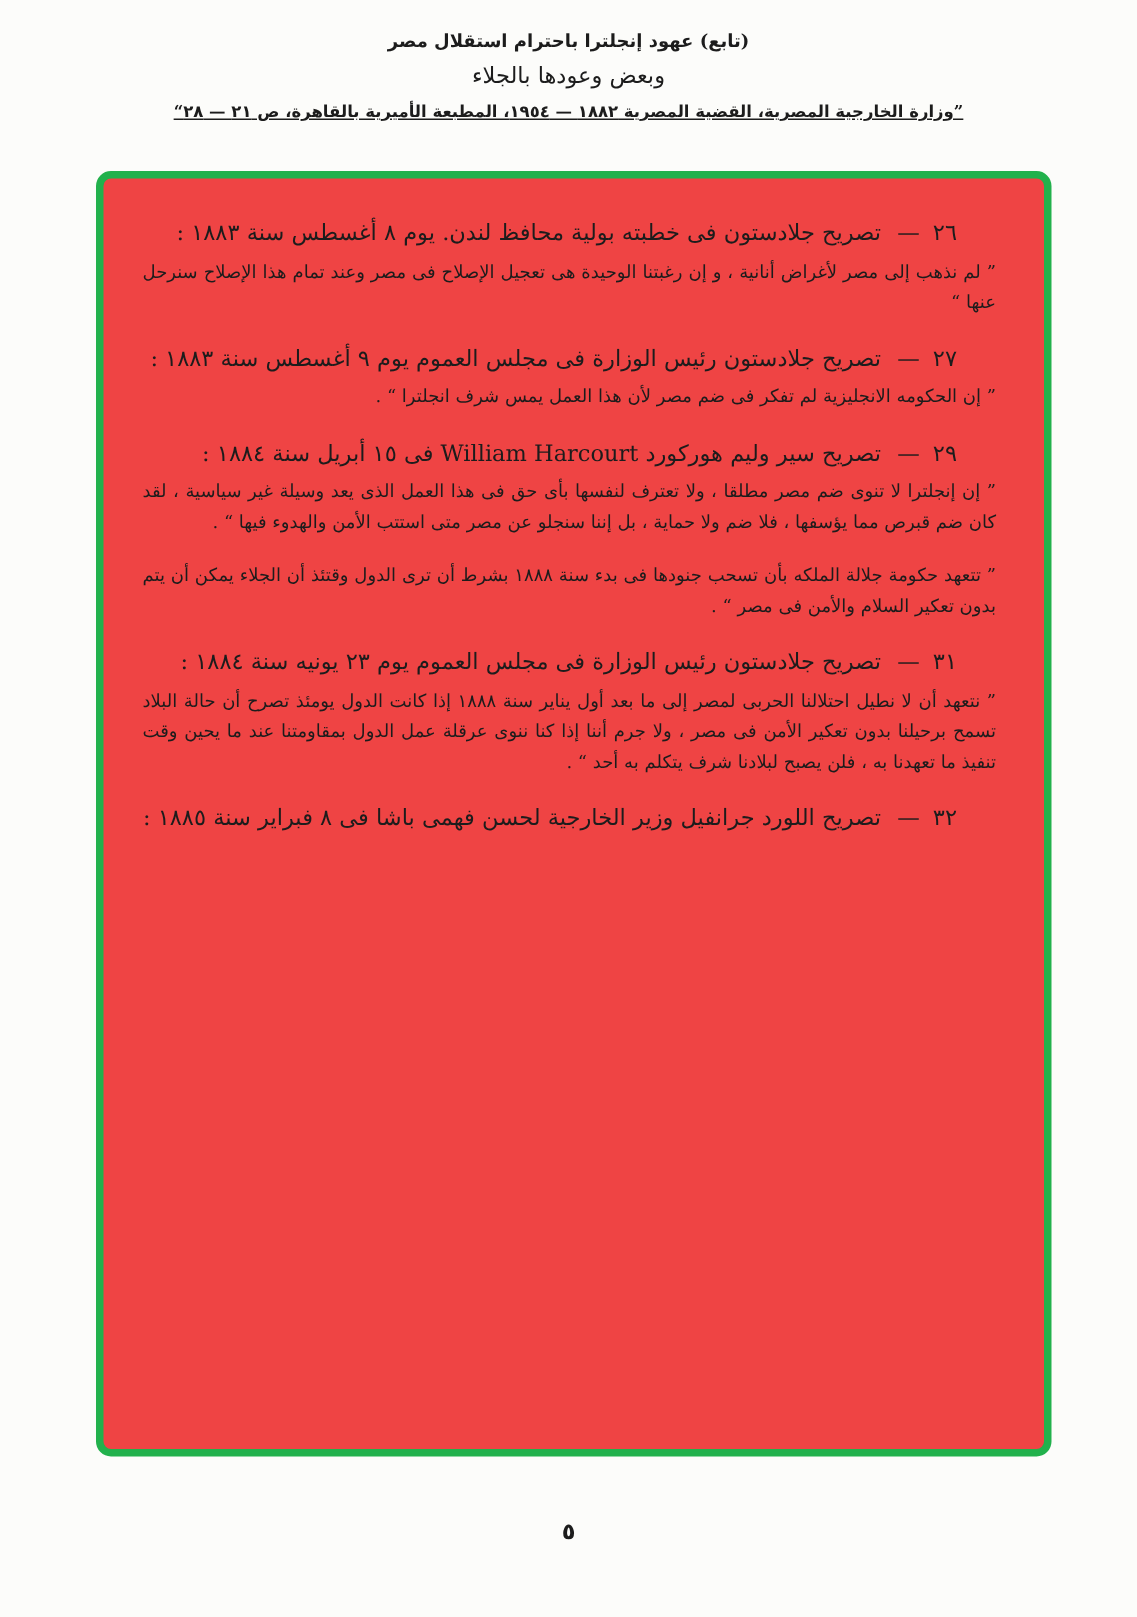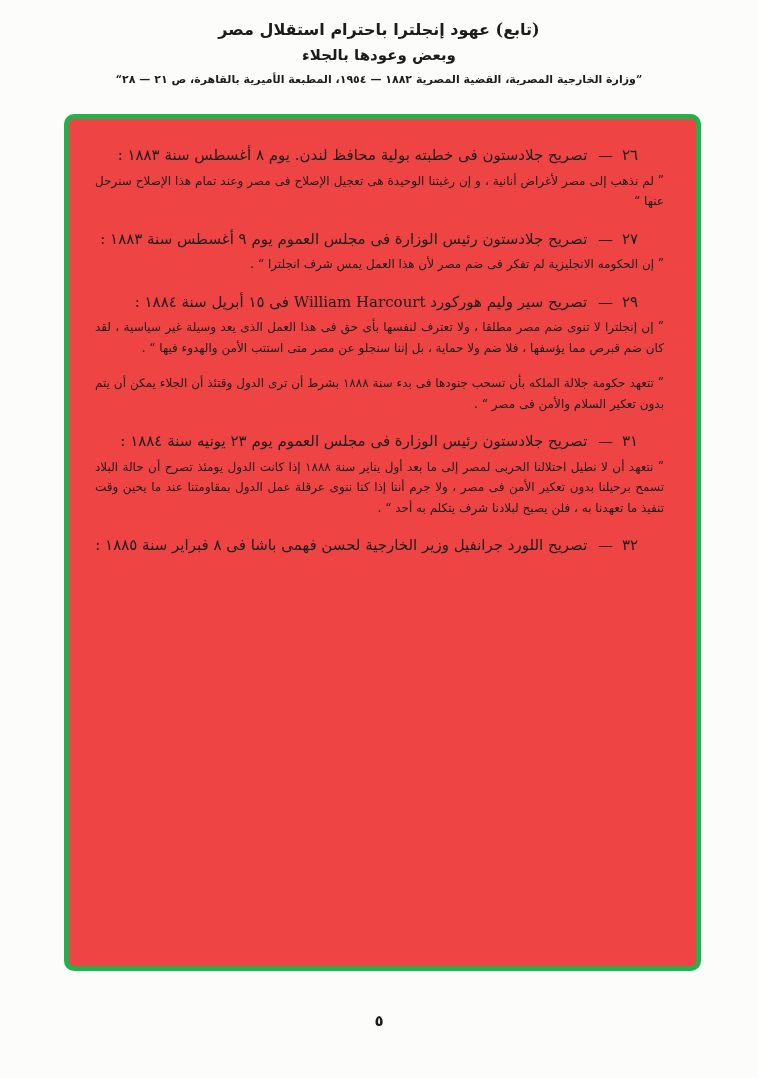--- a/index.html
+++ b/index.html
@@ -6,23 +6,23 @@
   html, body { width: 758px; height: 1078px; }
   body {
     background: #fcfcfa;
     font-family: "DejaVu Serif", "DejaVu Sans", serif;
     color: #1c1c1c;
     position: relative;
     direction: rtl;
     overflow: hidden;
   }
   .header { text-align: center; padding-top: 20px; direction: rtl; }
-  .title-line1 { font-size: 16px; font-weight: bold; margin-bottom: 7px; }
-  .title-line2 { font-size: 15px; font-weight: bold; margin-bottom: 9px; }
-  .citation    { font-size: 11px; font-weight: bold; letter-spacing: .2px; }
+  .title-line1 { font-size: 12px; font-weight: bold; margin-bottom: 7px; }
+  .title-line2 { font-size: 15px; font-weight: normal; margin-bottom: 9px; }
+  .citation    { font-size: 11px; font-weight: bold; letter-spacing: .2px; text-decoration: underline; }
   .frame {
     position: absolute;
     left: 64px; top: 114px;
     width: 637px; height: 857px;
     border: 5px solid #22b14c;
     border-radius: 10px;
     background: #ef4444;
     padding: 24px 32px 8px 26px;
     overflow: hidden;
   }

